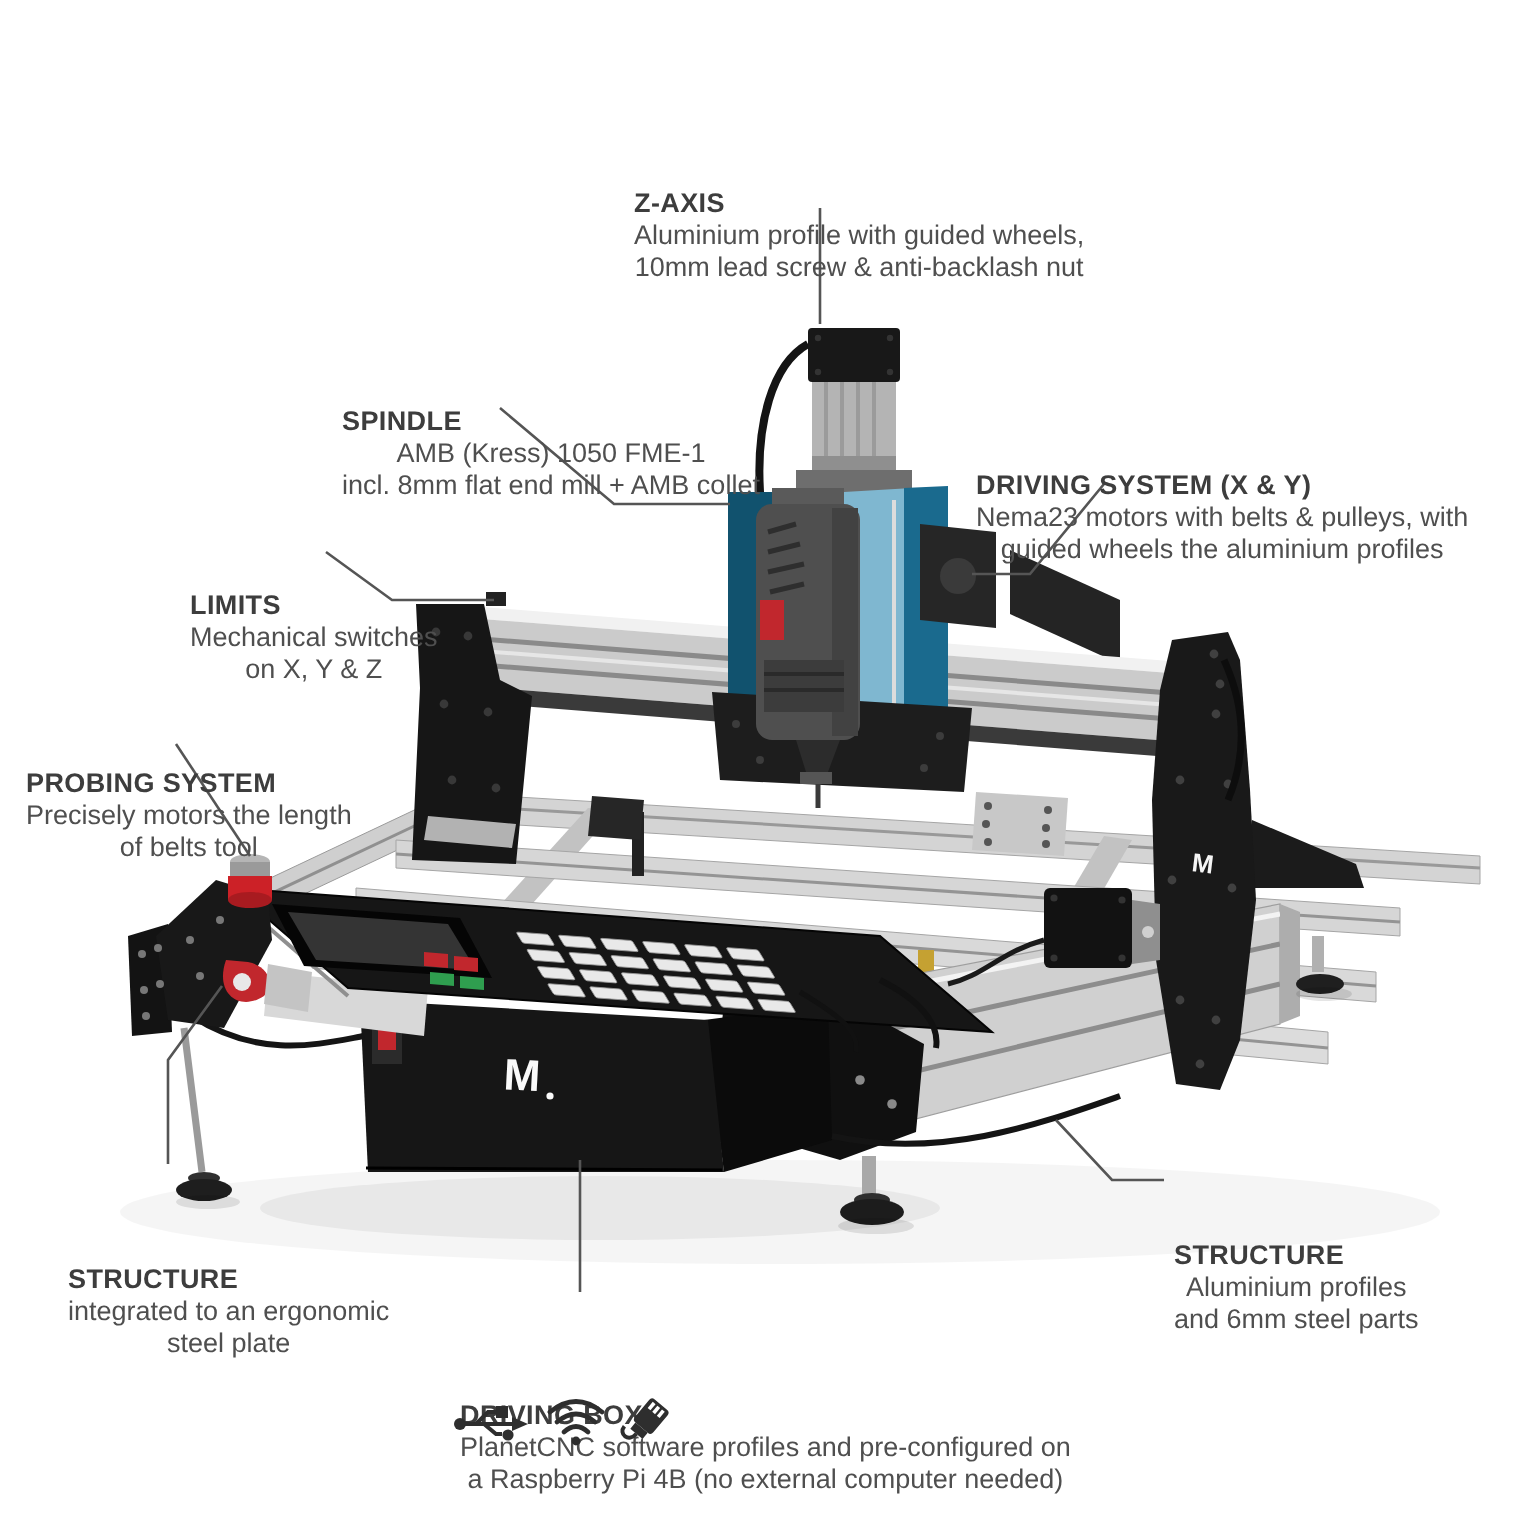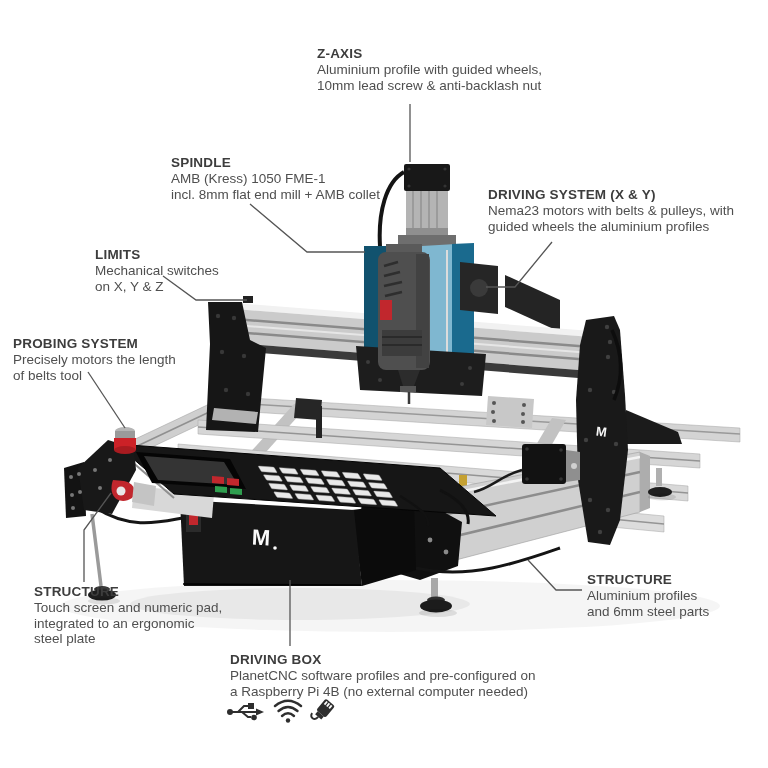--- a/index.html
+++ b/index.html
@@ -1,21 +1,21 @@
 <!DOCTYPE html>
 <html><head>
 <meta charset="utf-8">
 <style>
   html,body{margin:0;padding:0;background:#fff;}
   #stage{position:relative;width:768px;height:768px;background:#fff;overflow:hidden;
          font-family:"Liberation Sans","DejaVu Sans",sans-serif;}
   #machine-svg{position:absolute;left:0;top:0;}
   .label{position:absolute;white-space:nowrap;}
-  .label-title{font-size:13.5px;font-weight:bold;color:#3d3d3d;letter-spacing:.2px;line-height:16px;}
-  .label-line{font-size:13.5px;color:#4f4f4f;line-height:15.5px;}
+  .label-title{font-size:13.5px;font-weight:bold;color:#3d3d3d;letter-spacing:.2px;line-height:16px;margin-top:48px;}
+  .label-line{font-size:13.5px;color:#4f4f4f;line-height:15.5px;text-align:center;}
   #conn-icons{position:absolute;left:226px;top:696px;}
 </style>
 </head>
 <body>
 <div id="stage">
 
 <svg id="machine-svg" width="768" height="768" viewBox="0 0 768 768">
 
   <g>
     <ellipse cx="390" cy="606" rx="330" ry="26" fill="#000" opacity="0.04"></ellipse>
@@ -310,21 +310,20 @@
 </div>
 
 <div class="label" style="left:13px;top:336px">
   <div class="label-title">PROBING SYSTEM</div>
   <div class="label-line">Precisely motors the length</div>
   <div class="label-line">of belts tool</div>
 </div>
 
 <div class="label" style="left:34px;top:584px">
   <div class="label-title">STRUCTURE</div>
-  <div class="label-line">Touch screen and numeric pad,</div>
   <div class="label-line">integrated to an ergonomic</div>
   <div class="label-line">steel plate</div>
 </div>
 
 <div class="label" style="left:230px;top:652px">
   <div class="label-title">DRIVING BOX</div>
   <div class="label-line">PlanetCNC software profiles and pre-configured on</div>
   <div class="label-line">a Raspberry Pi 4B (no external computer needed)</div>
 </div>
 

